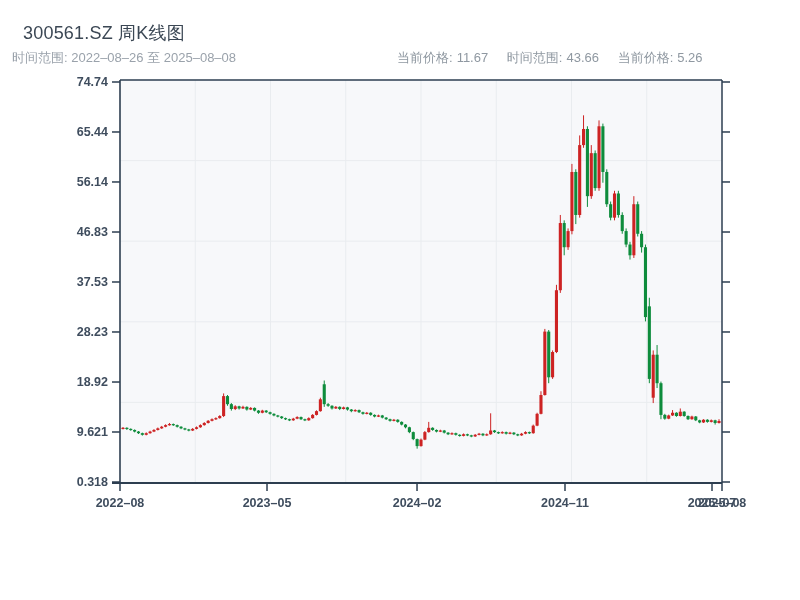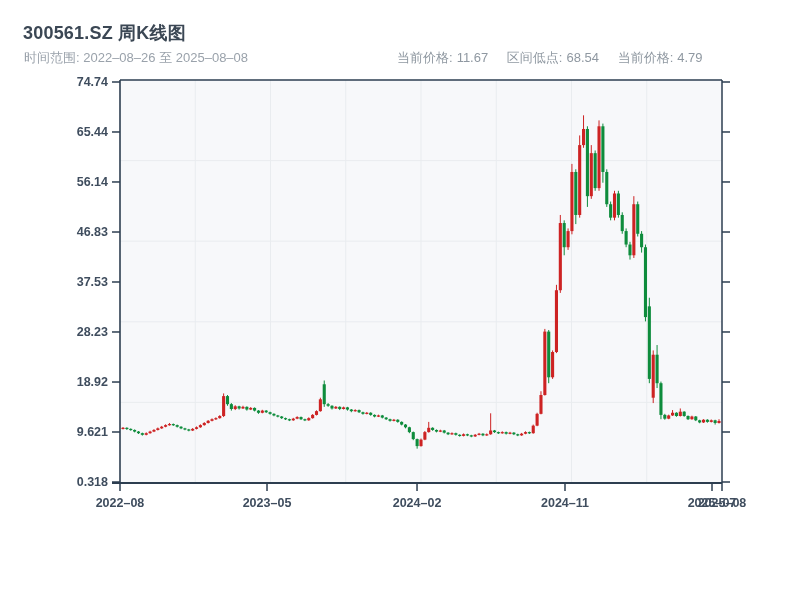--- a/index.html
+++ b/index.html
@@ -2,44 +2,44 @@
 <html><head>
 <meta charset="utf-8">
 <style>
   html,body{margin:0;padding:0;}
   body{
     width:800px;height:600px;background:#ffffff;position:relative;overflow:hidden;
     font-family:"Liberation Sans","DejaVu Sans",sans-serif;
   }
   .title{
     position:absolute;left:23px;top:21px;
-    font-size:18px;font-weight:700;color:#3b4754;letter-spacing:.2px;
+    font-size:18px;font-weight:400;color:#3b4754;letter-spacing:.2px;
   }
   .subtitle{
-    position:absolute;left:24px;top:49px;
+    position:absolute;left:12px;top:49px;
     font-size:13px;color:#9aa2ab;text-align:right;
   }
   .stats{
     position:absolute;left:397px;top:49px;
     font-size:13px;color:#8f98a1;white-space:nowrap;
   }
   .stat{margin-right:15px;margin-top:10px;}
   .stat .lbl{margin-right:4px;}
   .chart-wrap{position:absolute;left:60px;top:70px;width:700px;height:445px;font-weight:bold;}
   svg text{font-family:"Liberation Sans","DejaVu Sans",sans-serif;}
 </style>
 </head>
 <body>
 
 <div class="title">300561.SZ 周K线图</div>
 <div class="subtitle">时间范围: 2022–08–26 至 2025–08–08</div>
 <div class="stats">
   <span class="stat"><span class="lbl">当前价格:</span><span>11.67</span></span>
-  <span class="stat"><span class="lbl">区间低点:</span><span>68.54</span></span>
-  <span class="stat"><span class="lbl">当前价格:</span><span>4.79</span></span>
+  <span class="stat"><span class="lbl">时间范围:</span><span>43.66</span></span>
+  <span class="stat"><span class="lbl">当前价格:</span><span>5.26</span></span>
 </div>
 
 <div class="chart-wrap">
   <svg id="kchart" width="700" height="445" viewBox="0 0 700 445">
       <rect x="60" y="10" width="602" height="403" fill="#f7f8fa"></rect>
       <g stroke="#e9ecef" stroke-width="1">
         <line x1="135.25" y1="10" x2="135.25" y2="413"></line>
         <line x1="210.5" y1="10" x2="210.5" y2="413"></line>
         <line x1="285.75" y1="10" x2="285.75" y2="413"></line>
         <line x1="361" y1="10" x2="361" y2="413"></line>

